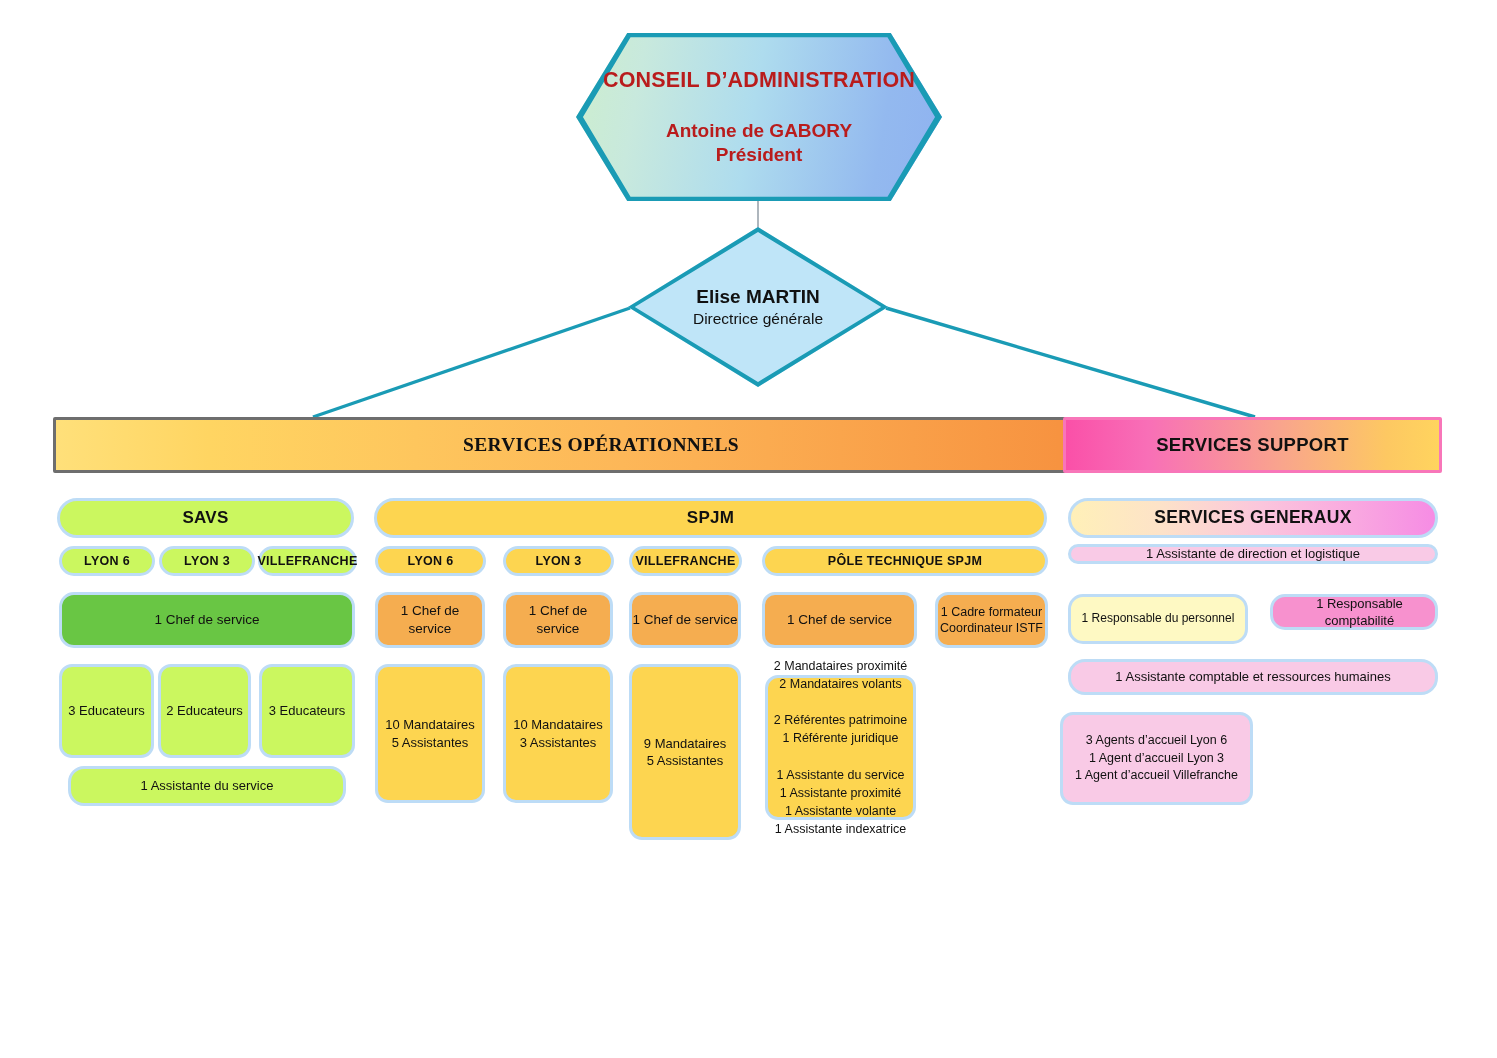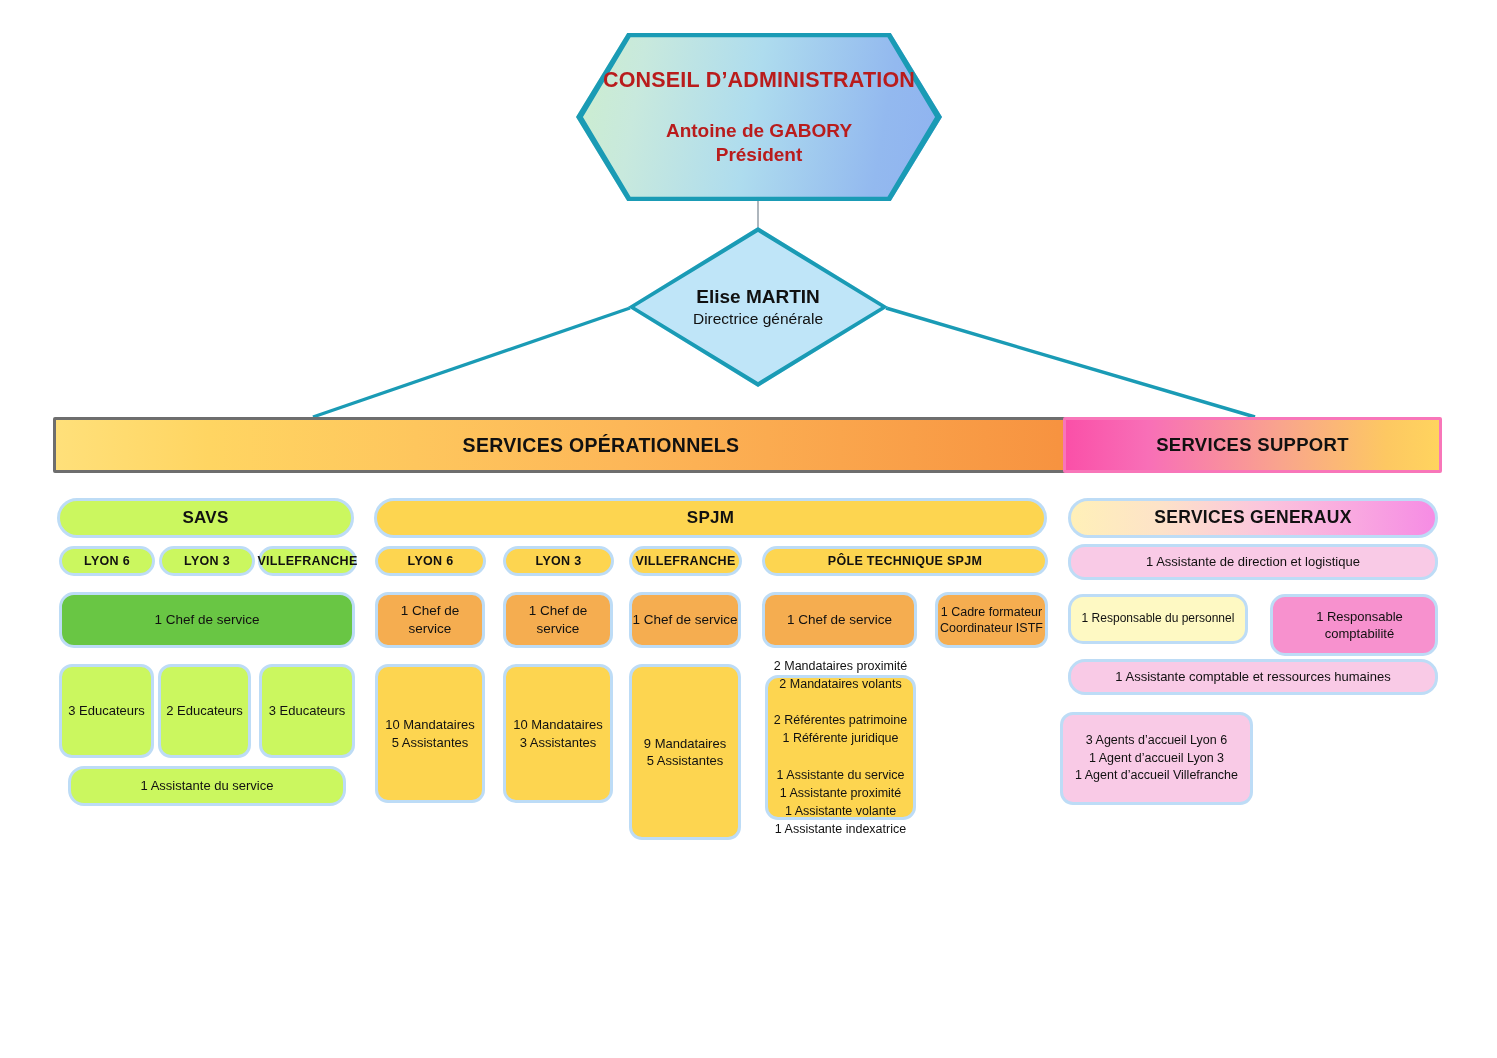--- a/index.html
+++ b/index.html
@@ -98,21 +98,21 @@
   .banner {
     height: 56px;
     display: flex; align-items: center; justify-content: center;
     font-weight: bold; color: #111;
     border-radius: 2px;
   }
   #banner-op {
     left: 53px; top: 417px; width: 1096px;
     background: linear-gradient(90deg, #ffe07a 0%, #ffd562 14%, #fdb758 52%, #f79340 92%, #f58a3a 100%);
     border: 3px solid #6e6e6e;
-    font-size: 19.5px; letter-spacing: .3px;
+    font-size: 19.5px; letter-spacing: .3px; font-family: Liberation Serif, serif;
   }
   #banner-support {
     left: 1063px; top: 417px; width: 379px;
     background: linear-gradient(90deg, #fa50a8 0%, #f86fb7 22%, #f9a58c 58%, #fdc862 86%, #ffd45e 100%);
     border: 3px solid #f876b9;
     font-size: 18.5px; letter-spacing: .3px;
   }
 
   
   .box {
@@ -163,23 +163,23 @@
 
   
   .staff { font-size: 13px; }
   #staff-l6 { left: 375px; top: 664px; width: 110px; height: 139px; background: #fdd550; }
   #staff-l3 { left: 503px; top: 664px; width: 110px; height: 139px; background: #fdd550; }
   #staff-vf { left: 629px; top: 664px; width: 112px; height: 176px; background: #fdd550; }
   #staff-pt { left: 765px; top: 675px; width: 151px; height: 145px; background: #fdd550;
               font-size: 12.5px; line-height: 1.45; }
 
   
-  #sg-assist-dir { left: 1068px; top: 544px; width: 370px; height: 36px; background: #f9cae6; font-size: 13px; border-radius: 17px; }
+  #sg-assist-dir { left: 1068px; top: 544px; width: 370px; height: 20px; background: #f9cae6; font-size: 13px; border-radius: 17px; }
   #sg-resp-pers  { left: 1068px; top: 594px; width: 180px; height: 50px; background: #fef9c3; font-size: 12px; border-radius: 15px; }
-  #sg-resp-compt { left: 1270px; top: 594px; width: 168px; height: 62px; background: #f791ce; font-size: 13px; border-radius: 15px; padding-left: 11px; }
+  #sg-resp-compt { left: 1270px; top: 594px; width: 168px; height: 36px; background: #f791ce; font-size: 13px; border-radius: 15px; padding-left: 11px; }
   #sg-assist-compt { left: 1068px; top: 659px; width: 370px; height: 36px; background: #f9cae6; font-size: 13px; border-radius: 17px; }
   #sg-agents { left: 1060px; top: 712px; width: 193px; height: 93px; background: #f9cae6; font-size: 12.5px; line-height: 1.42; }
 </style>
 </head>
 <body>
 
 <div id="canvas">
 
   <svg id="connectors" viewBox="0 0 1497 1058">
     <line x1="758" y1="201" x2="758" y2="229" stroke="#9aa4ad" stroke-width="1.6"></line>

